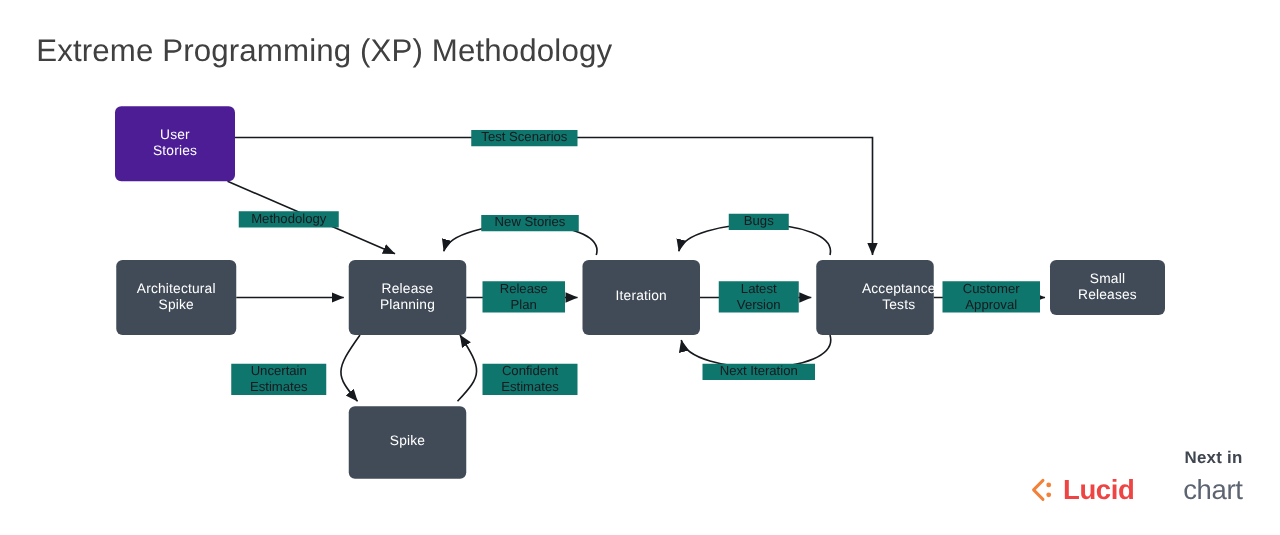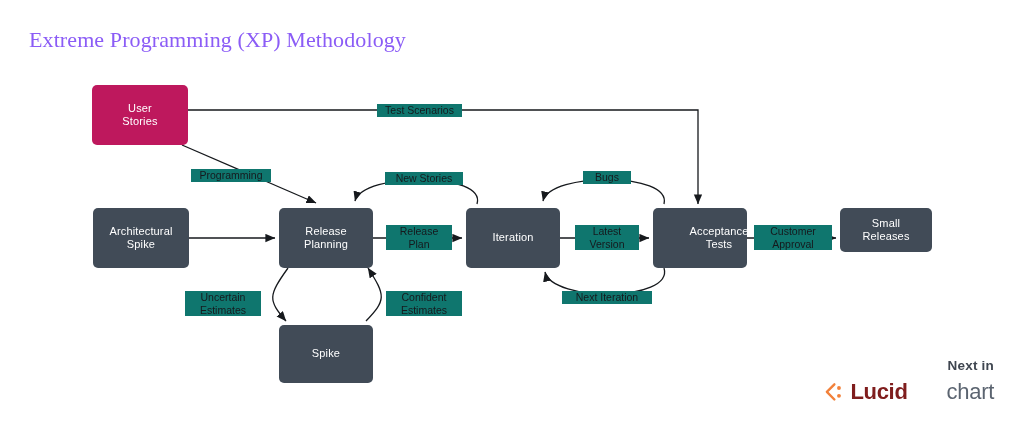--- a/index.html
+++ b/index.html
@@ -9,47 +9,46 @@
     background:#ffffff;
     font-family:"Liberation Sans", sans-serif;
     overflow:hidden;
     position:relative;
   }
   #canvas { position:absolute; inset:0; width:1024px; height:428px; }
 
   .title {
     position:absolute;
     left:29px; top:27px;
-    font-size:22px;
+    font-size:25px;
     font-weight:400;
-    color:#8b5cf6;
+    color:#404040;
     letter-spacing:0.1px;
     white-space:nowrap;
-    font-family:Liberation Serif, serif;
   }
 
   
   svg.wires { position:absolute; left:0; top:0; width:1024px; height:428px; pointer-events:none; }
 
   
   .node {
     position:absolute;
     border-radius:5px;
     display:flex;
     align-items:center;
     justify-content:center;
     text-align:center;
     color:#ffffff;
     font-size:11px;
     line-height:13.5px;
     letter-spacing:0.15px;
     padding:2px;
   }
   .node.dark { background:#414b57; }
-  .node.blue { background:#be185d; }
+  .node.blue { background:#4c1d95; }
 
   
   .elabel {
     position:absolute;
     font-size:10.5px;
     line-height:12.5px;
     color:#16191d;
     text-align:center;
     white-space:pre-line;
     background:#0f766e;
@@ -67,21 +66,21 @@
   }
   .logo-row {
     position:absolute;
     right:30px; top:379px;
     display:flex;
     align-items:center;
     gap:7px;
   }
   .logo-mark { width:22px; height:22px; display:block; }
   .logo-text { font-size:22px; letter-spacing:-0.3px; color:#4b5563; white-space:nowrap; }
-  .logo-text b { font-weight:bold; color:#7f1d1d; }
+  .logo-text b { font-weight:bold; color:#ef4444; }
   .logo-text span.light { font-weight:400; color:#5b6470;margin-left:39px; }
 </style>
 </head>
 <body>
 
 <div id="canvas">
 
   <div class="title">Extreme Programming (XP) Methodology</div>
 
   <svg class="wires" viewBox="0 0 1024 428" xmlns="http://www.w3.org/2000/svg">
@@ -110,21 +109,21 @@
 
       <path d="M477,204 C487,172 363,172 355,201" marker-end="url(#ah)"></path>
 
       <path d="M664,204 C672,172 550,172 543,201" marker-end="url(#ah)"></path>
 
       <path d="M664,268 C674,302 552,302 545,272" marker-end="url(#ah)"></path>
     </g>
   </svg>
 
   <div class="elabel" style="left:377px;  top:104px; width:85px;">Test Scenarios</div>
-  <div class="elabel" style="left:191px;  top:169px; width:80px;">Programming</div>
+  <div class="elabel" style="left:191px;  top:169px; width:80px;">Methodology</div>
   <div class="elabel" style="left:185px;  top:291px; width:76px;">Uncertain<br>Estimates</div>
   <div class="elabel" style="left:386px;  top:291px; width:76px;">Confident<br>Estimates</div>
   <div class="elabel" style="left:386px;  top:225px; width:66px;">Release<br>Plan</div>
   <div class="elabel" style="left:385px;  top:172px; width:78px;">New Stories</div>
   <div class="elabel" style="left:575px;  top:225px; width:64px;">Latest<br>Version</div>
   <div class="elabel" style="left:583px;  top:171px; width:48px;">Bugs</div>
   <div class="elabel" style="left:562px;  top:291px; width:90px;">Next Iteration</div>
   <div class="elabel" style="left:754px;  top:225px; width:78px;">Customer<br>Approval</div>
 
   <div class="node blue" style="left:92px;  top:85px;  width:96px; height:60px;">User<br>Stories</div>

